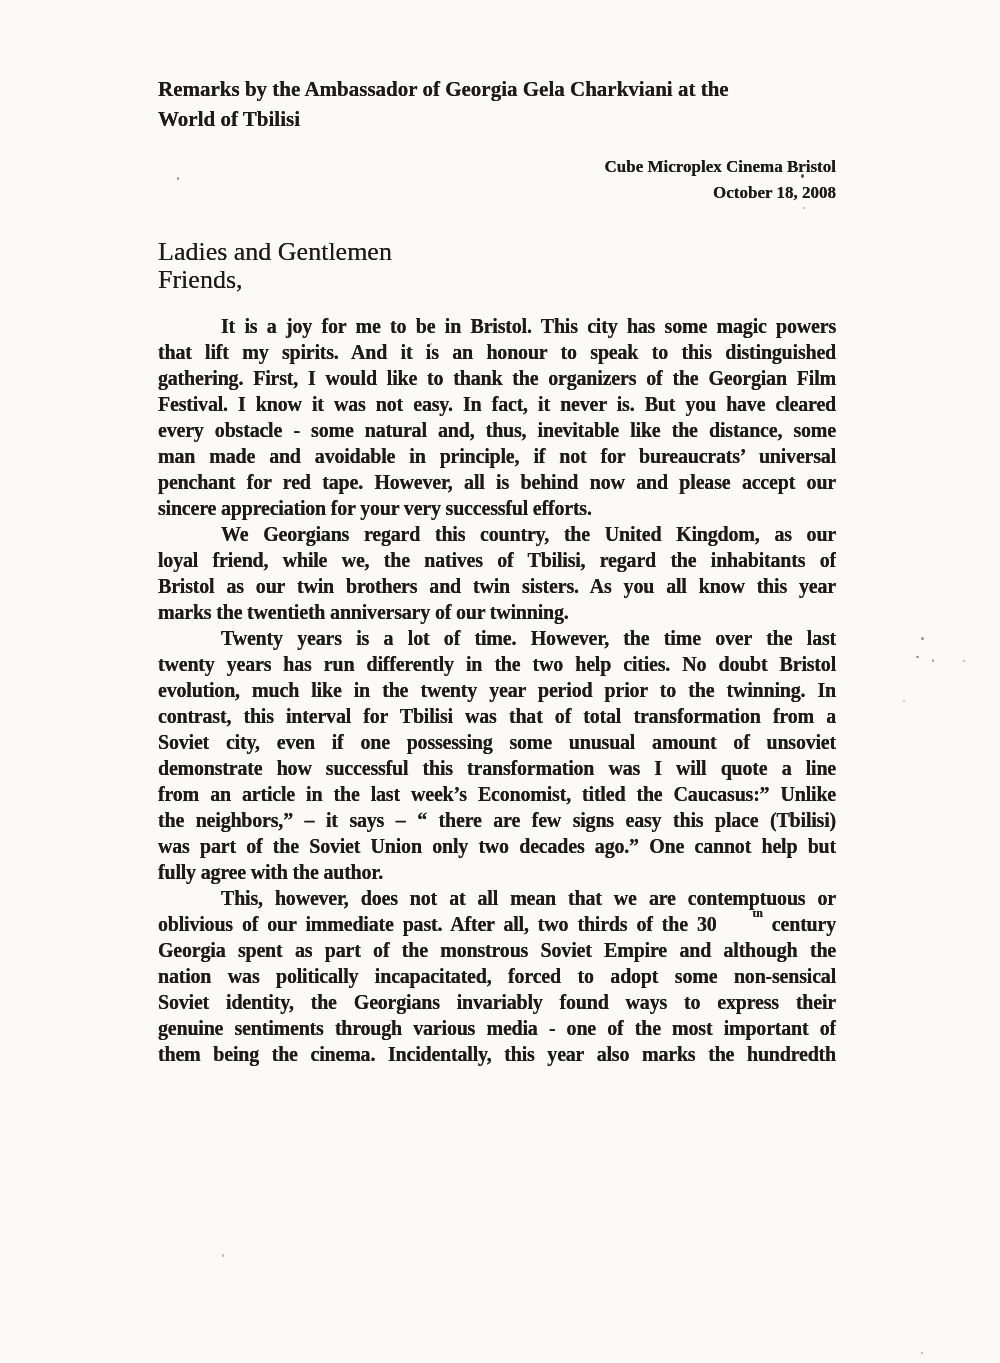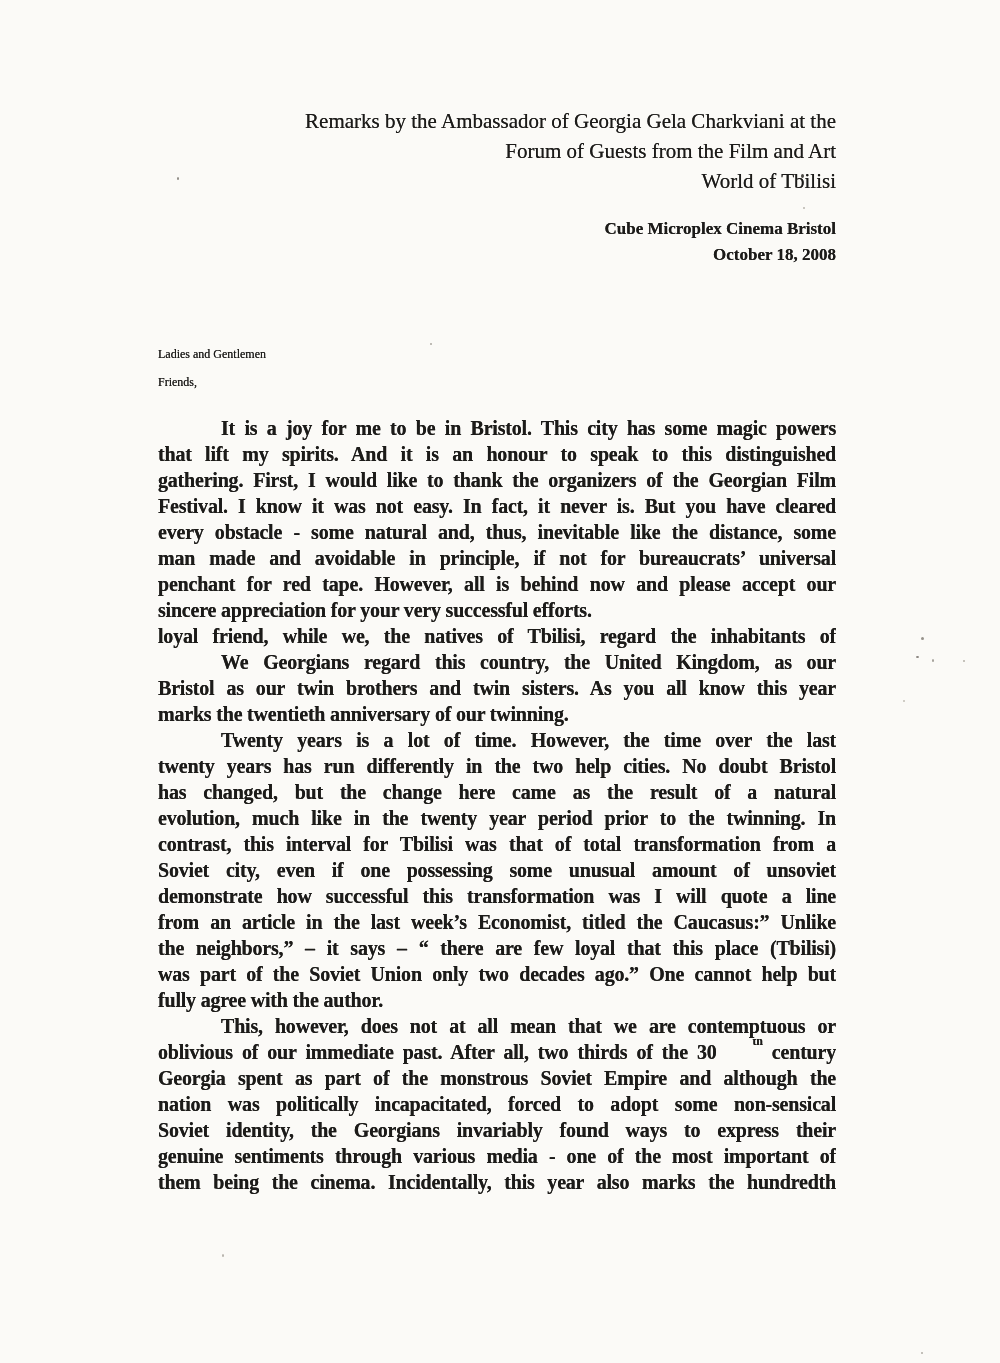--- a/index.html
+++ b/index.html
@@ -13,36 +13,36 @@
     color: #1c1b19;
   }
   .content {
     position: absolute;
     left: 158px;
     top: 0;
     width: 678px;
     text-shadow: 0 0 0.45px rgba(25,24,22,0.85);
   }
   .title-block {
-    padding-top: 106px;
-    text-align: right;
-    font-weight: normal;
+    padding-top: 74px;
+    text-align: left;
+    font-weight: bold;
     font-size: 21px;
     line-height: 30px;
   }
   .venue-block {
     margin-top: 20px;
     text-align: right;
     font-weight: bold;
     font-size: 17px;
     line-height: 26px;
   }
   .salutation {
-    margin-top: 72px;
-    font-size: 12px;
+    margin-top: 32px;
+    font-size: 26px;
     line-height: 28px;
   }
   .body-text {
     margin-top: 19px;
     font-size: 20px;
     letter-spacing: -0.2px;
     font-weight: bold;
   }
   .line {
     height: 26px;
@@ -68,21 +68,20 @@
 </style>
 </head>
 <body>
 
 <div class="page">
 
   <div class="content">
 
     <div class="title-block">
       <div class="line-t">Remarks by the Ambassador of Georgia Gela Charkviani at the</div>
-      <div class="line-t">Forum of Guests from the Film and Art</div>
       <div class="line-t">World of Tbilisi</div>
     </div>
 
     <div class="venue-block">
       <div>Cube Microplex Cinema Bristol</div>
       <div>October 18, 2008</div>
     </div>
 
     <div class="salutation">
       <div>Ladies and Gentlemen</div>
@@ -96,36 +95,35 @@
         <div class="line">that lift my spirits. And it is an honour to speak to this distinguished</div>
         <div class="line">gathering. First, I would like to thank the organizers of the Georgian Film</div>
         <div class="line">Festival. I know it was not easy. In fact, it never is. But you have cleared</div>
         <div class="line">every obstacle - some natural and, thus, inevitable like the distance, some</div>
         <div class="line">man made and avoidable in principle, if not for bureaucrats’ universal</div>
         <div class="line">penchant for red tape. However, all is behind now and please accept our</div>
         <div class="line para-end">sincere appreciation for your very successful efforts.</div>
       </div>
 
       <div class="paragraph">
+        <div class="line indent">We Georgians regard this country, the United Kingdom, as our</div>
         <div class="line">loyal friend, while we, the natives of Tbilisi, regard the inhabitants of</div>
-        <div class="line indent">We Georgians regard this country, the United Kingdom, as our</div>
         <div class="line">Bristol as our twin brothers and twin sisters. As you all know this year</div>
         <div class="line para-end">marks the twentieth anniversary of our twinning.</div>
       </div>
 
       <div class="paragraph">
         <div class="line indent">Twenty years is a lot of time. However, the time over the last</div>
         <div class="line">twenty years has run differently in the two help cities. No doubt Bristol</div>
-        <div class="line">has changed, but the change here came as the result of a natural</div>
         <div class="line">evolution, much like in the twenty year period prior to the twinning. In</div>
         <div class="line">contrast, this interval for Tbilisi was that of total transformation from a</div>
         <div class="line">Soviet city, even if one possessing some unusual amount of unsoviet</div>
         <div class="line">demonstrate how successful this transformation was I will quote a line</div>
         <div class="line">from an article in the last week’s Economist, titled the Caucasus:” Unlike</div>
-        <div class="line">the neighbors,” – it says – “ there are few loyal that this place (Tbilisi)</div>
+        <div class="line">the neighbors,” – it says – “ there are few signs easy this place (Tbilisi)</div>
         <div class="line">was part of the Soviet Union only two decades ago.” One cannot help but</div>
         <div class="line para-end">fully agree with the author.</div>
       </div>
 
       <div class="paragraph">
         <div class="line indent">This, however, does not at all mean that we are contemptuous or</div>
         <div class="line"><span>oblivious of our immediate past. After all, two thirds of the 30</span><sup>th</sup><span> century</span></div>
         <div class="line">Georgia spent as part of the monstrous Soviet Empire and although the</div>
         <div class="line">nation was politically incapacitated, forced to adopt some non-sensical</div>
         <div class="line">Soviet identity, the Georgians invariably found ways to express their</div>

